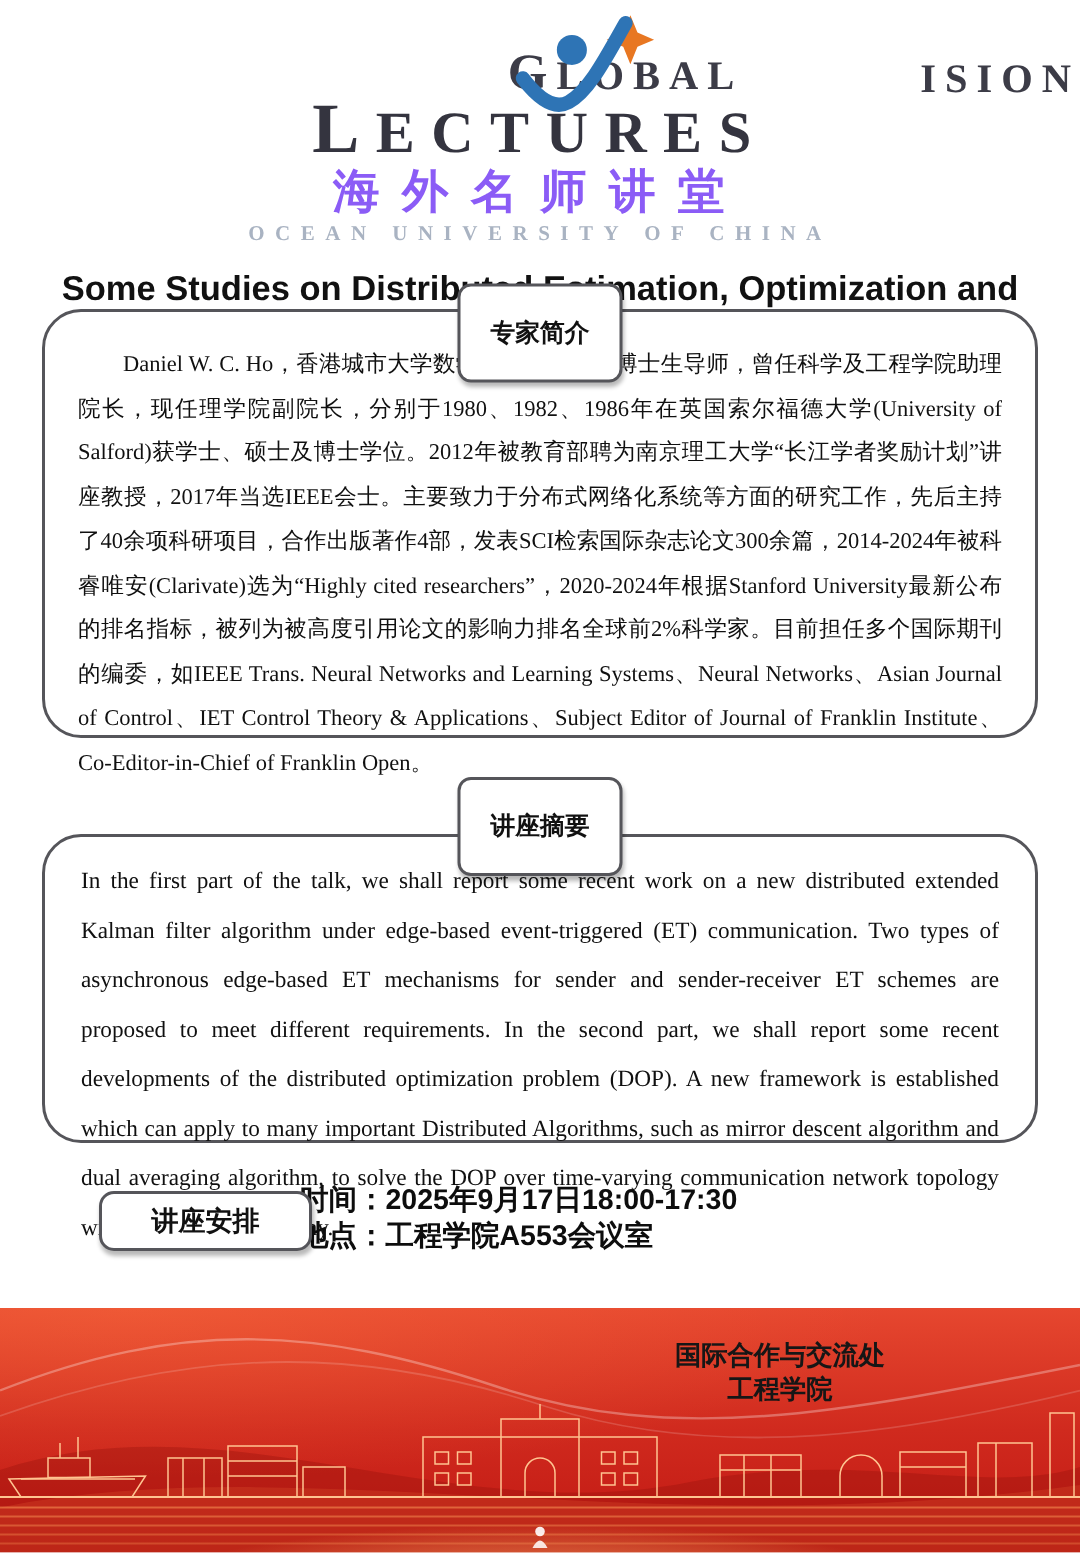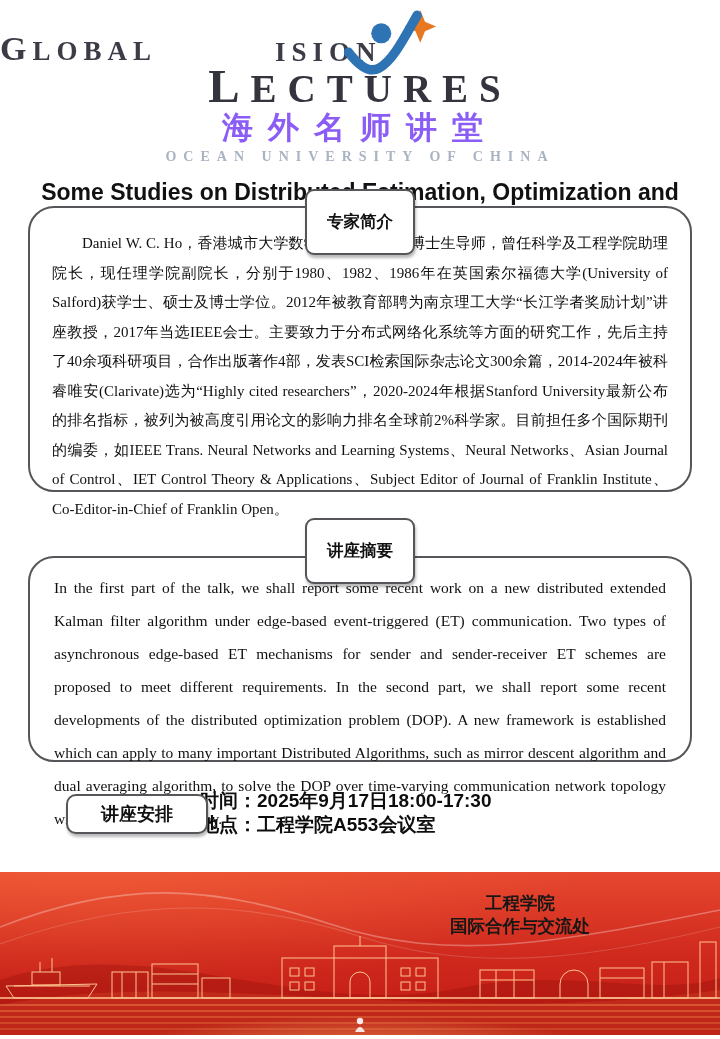--- a/index.html
+++ b/index.html
@@ -3,21 +3,21 @@
 <meta charset="utf-8">
 <style>
   html,body{margin:0;padding:0;background:#ffffff;}
   #poster{
     position:relative;width:720px;height:1039px;margin:0 auto;
     background:#ffffff;overflow:hidden;
     font-family:"Liberation Sans","DejaVu Sans",sans-serif;color:#111;
   }
   
   .logo{position:absolute;top:6px;left:0;width:720px;text-align:center;}
-  .logo-row1{position:relative;display:flex;justify-content:flex-start;align-items:flex-end;height:48px;margin-top:14px;}
+  .logo-row1{position:relative;display:flex;justify-content:flex-end;align-items:flex-end;height:48px;margin-top:14px;}
   .logo-word{font-family:"Liberation Serif","DejaVu Serif",serif;font-weight:bold;
     font-size:27px;letter-spacing:6px;color:#3C3C47;}
   .logo-word.first-big::first-letter{font-size:34px;}
   .logo-spacer{display:inline-block;width:118px;}
   .logo-mark{position:absolute;left:334px;top:-12px;width:124px;height:78px;overflow:visible;}
   .logo-row2{font-family:"Liberation Serif","DejaVu Serif",serif;font-weight:bold;
     font-size:39px;letter-spacing:11px;color:#34343F;line-height:40px;margin-top:-2px;}
   .logo-row2::first-letter{font-size:47px;}
   .logo-seal{font-family:"Liberation Serif","DejaVu Serif",serif;font-weight:bold;
     font-size:31px;letter-spacing:15px;color:#8b5cf6;line-height:34px;margin-top:2px;}
@@ -176,18 +176,18 @@
         <line x1="0" y1="145" x2="720" y2="145" stroke="rgba(255,160,90,0.4)" stroke-width="1.3"></line>
         <line x1="0" y1="151" x2="720" y2="151" stroke="rgba(255,160,90,0.35)" stroke-width="1.3"></line>
         <line x1="0" y1="157" x2="720" y2="157" stroke="rgba(255,160,90,0.3)" stroke-width="1.3"></line>
         <ellipse cx="360" cy="161" rx="210" ry="42" fill="url(#glow)"></ellipse>
         <circle cx="360" cy="149" r="3.2" fill="#FFFFFF" opacity="0.9"></circle>
         <path d="M355 160 Q360 150 365 160 Z" fill="#FFFFFF" opacity="0.85"></path>
       </g>
     </svg>
 
     <div class="banner-org">
+      <div>国际合作与交流处</div>
       <div>工程学院</div>
-      <div>国际合作与交流处</div>
     </div>
   </div>
 
 </div>
 
 </body></html>

